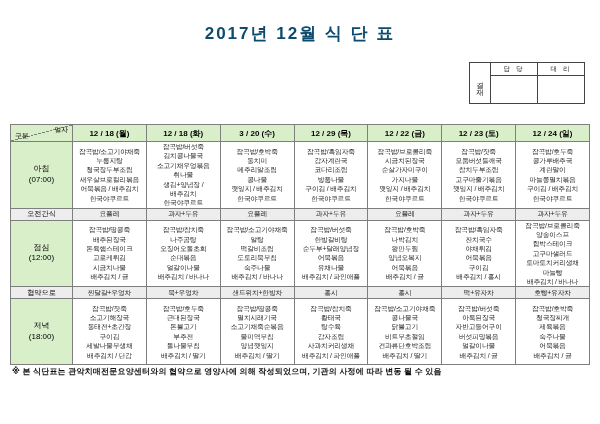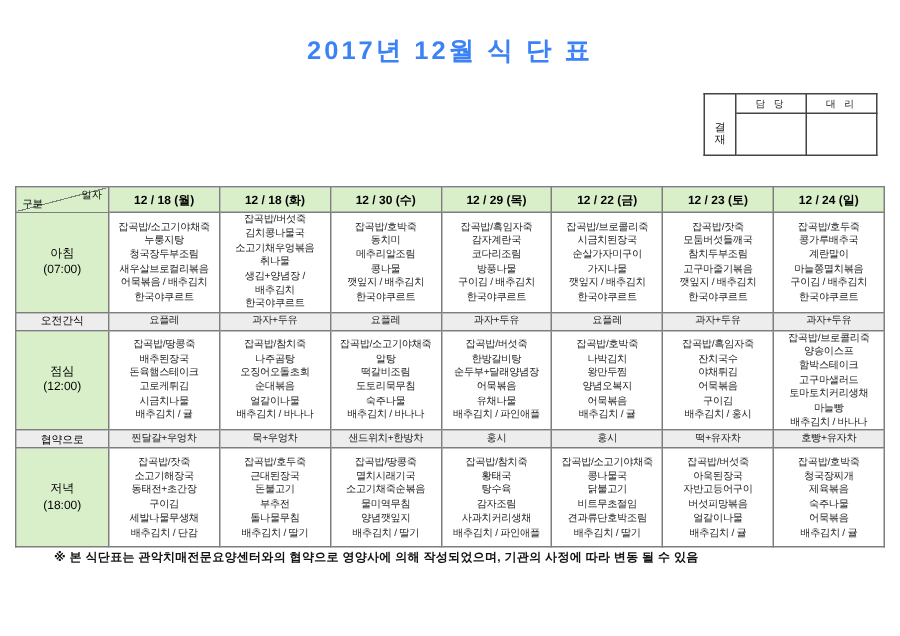--- a/index.html
+++ b/index.html
@@ -2,21 +2,21 @@
 <html style="--green: #d9efca; --snackgray: #ededed;"><head>
 <meta charset="utf-8">
 <style>
   html,body{margin:0;padding:0;background:#fff;}
   .page{
     position:relative;width:600px;height:424px;background:#fff;overflow:hidden;
     font-family:"Liberation Sans","DejaVu Sans",sans-serif;color:#1a1a1a;
   }
   .title{
     position:absolute;top:22px;left:0;width:100%;text-align:center;
-    font-size:17px;font-weight:bold;letter-spacing:2px;color:#3b82f6;
+    font-size:17px;font-weight:bold;letter-spacing:2px;color:#0c4a6e;
   }
   
   .approval{
     position:absolute;top:62px;right:15px;border-collapse:collapse;
   }
   .approval td{border:1px solid #444;padding:0;text-align:center;vertical-align:middle;}
   .approval .stamp-label{
     width:20px;font-size:7.5px;line-height:1.2;letter-spacing:0;
     writing-mode:vertical-rl;text-orientation:upright;height:40px;
   }
@@ -47,21 +47,21 @@
   .bg-green{background:var(--green);margin-left:24px;}
   .bg-snack{background:var(--snackgray);}
   
   th.corner{position:relative;padding:0;}
   th.corner .diag{
     position:absolute;inset:0;
     background:linear-gradient(to bottom right,transparent 48.8%,#7e7e7e 48.8%,#7e7e7e 51.2%,transparent 51.2%);
   }
   th.corner .ctop{position:absolute;top:0px;right:4px;font-size:6.8px;font-weight:normal;}
   th.corner .cbot{position:absolute;bottom:0px;left:4px;font-size:6.8px;font-weight:normal;}
-  .footnote1{position:absolute;left:12px;top:366px;font-size:8px;font-weight:bold;color:#111;letter-spacing:0.2px;margin-left:24px;}
+  .footnote1{position:absolute;left:12px;top:366px;font-size:8px;font-weight:bold;color:#111;letter-spacing:0.2px;}
   .footnote2{position:absolute;left:12px;top:380px;font-size:7.6px;font-weight:bold;color:#111;}
 </style>
 </head>
 <body>
 
 <div class="page">
 
   <div class="title">2017년 12월 식 단 표</div>
 
   <table class="approval">
@@ -92,21 +92,21 @@
     </colgroup>
     <thead>
       <tr>
         <th class="corner bg-green">
           <span class="diag"></span>
           <span class="ctop">일자</span>
           <span class="cbot">구분</span>
         </th>
       <th class="bg-green">12 / 18 (월)</th>
           <th class="bg-green">12 / 18 (화)</th>
-          <th class="bg-green">12 / 30 (수)</th>
+          <th class="bg-green">3 / 20 (수)</th>
           <th class="bg-green">12 / 29 (목)</th>
           <th class="bg-green">12 / 22 (금)</th>
           <th class="bg-green">12 / 23 (토)</th>
           <th class="bg-green">12 / 24 (일)</th>
         </tr>
     </thead>
     <tbody>
         <tr class="r-meal">
           <th class="rowlab meal bg-green">
             <div>아침</div>

